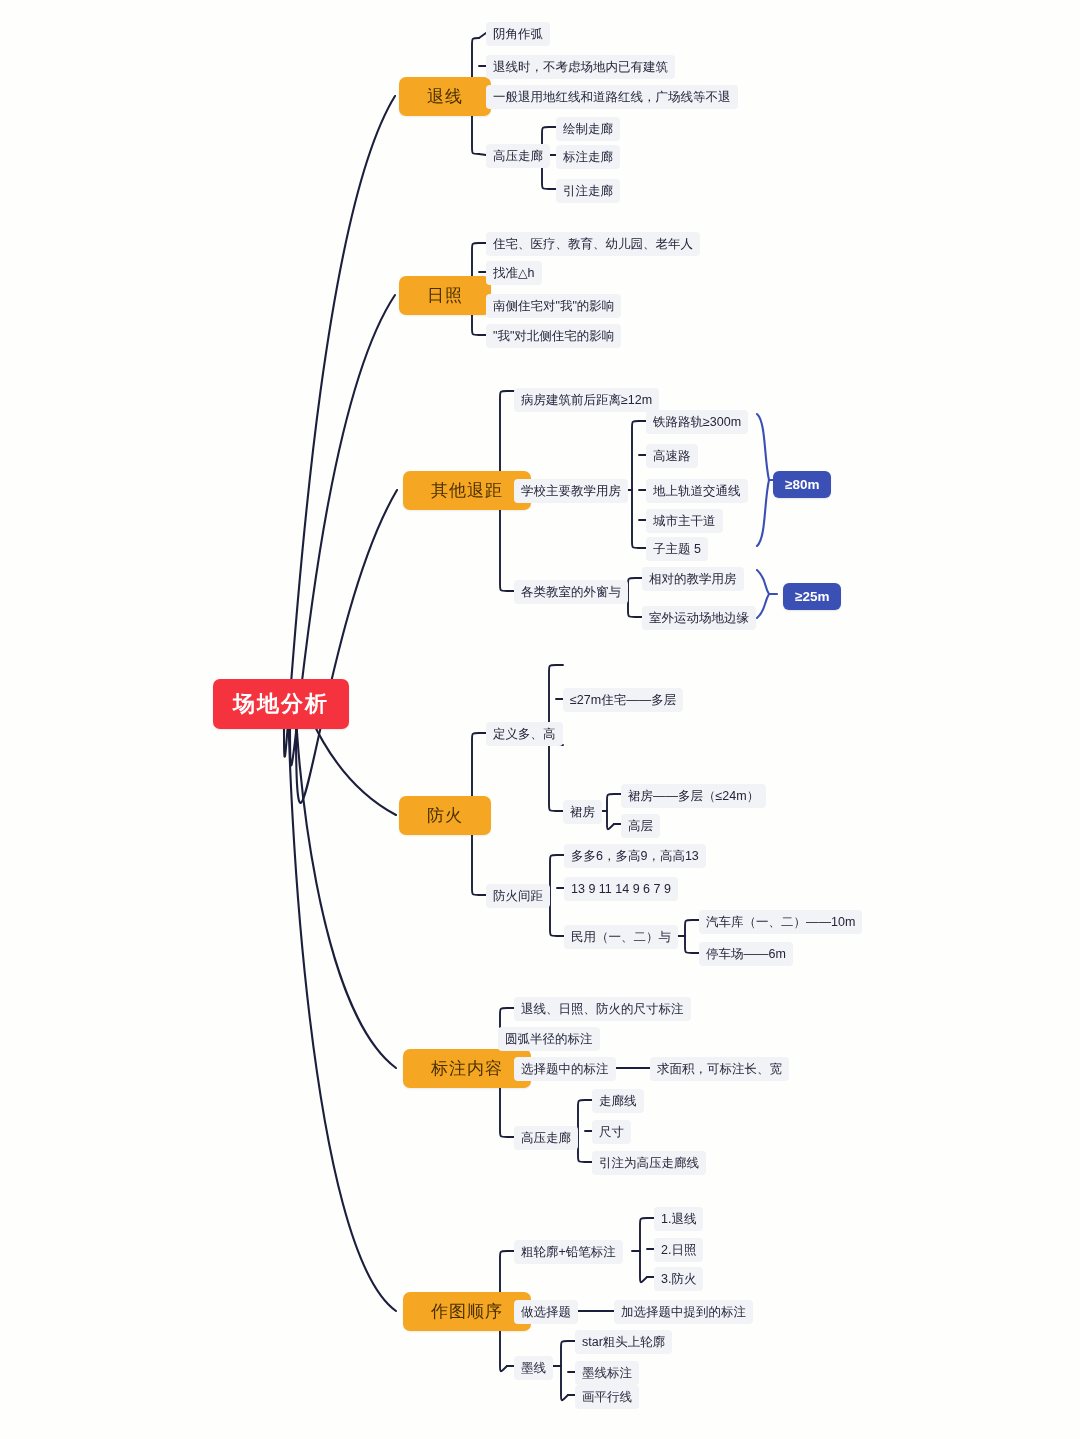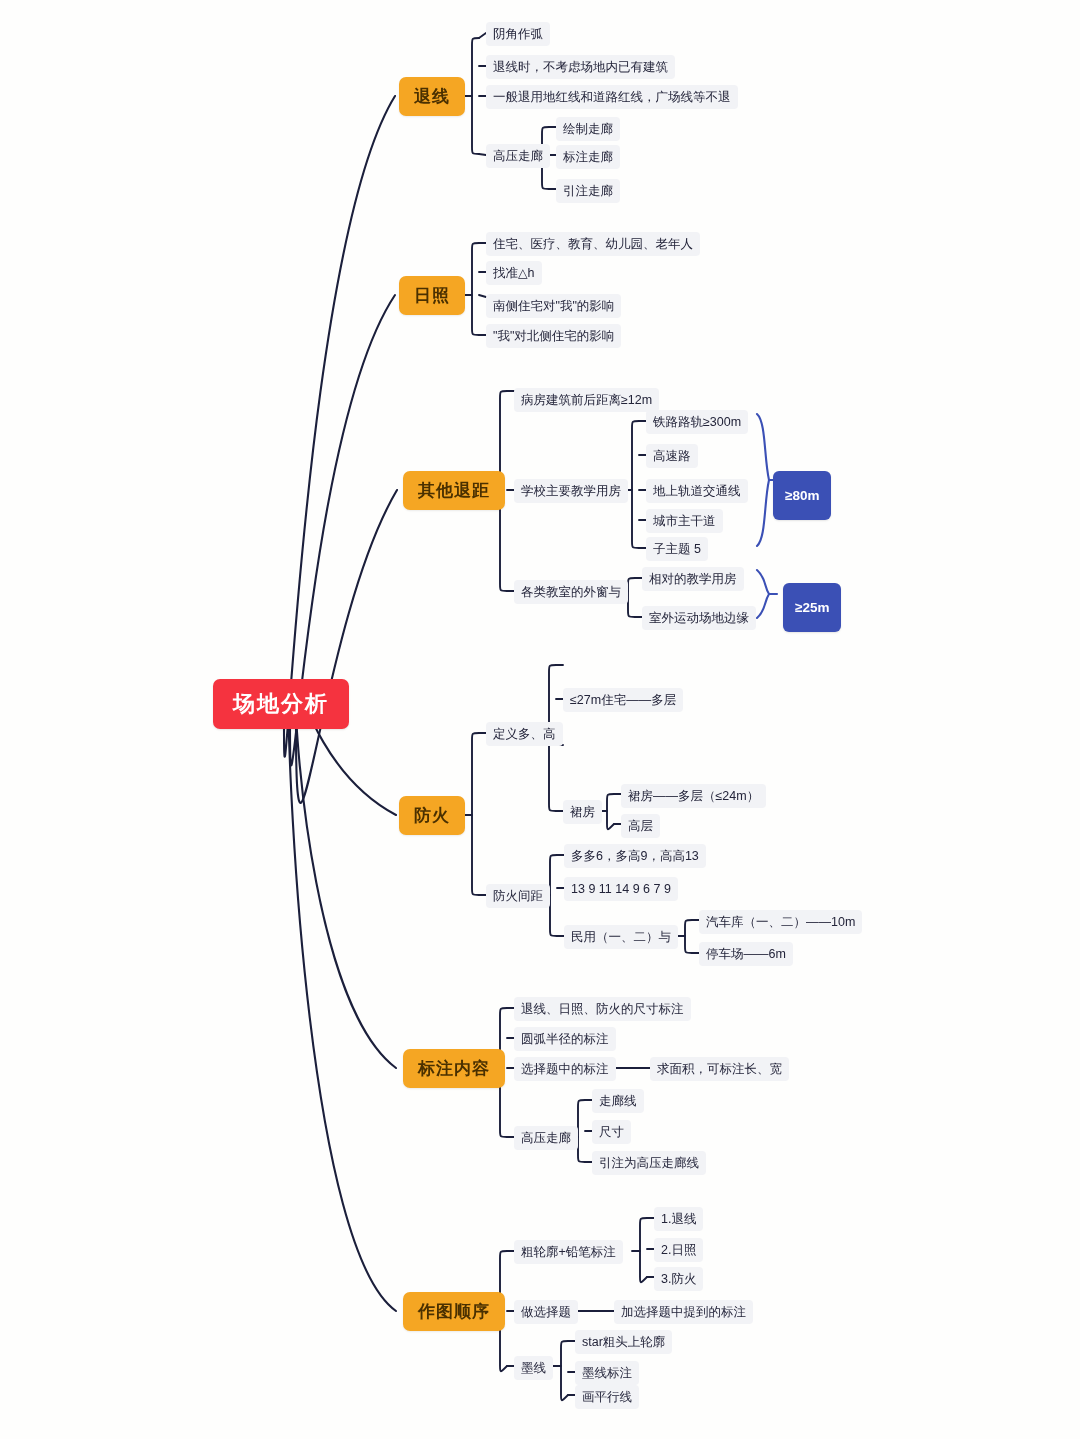--- a/index.html
+++ b/index.html
@@ -17,36 +17,36 @@
   
   .root{
     background:#F5333F;color:#FFFFFF;
     font-size:22px;font-weight:bold;letter-spacing:2px;
     border-radius:7px;padding:10px 20px;
     box-shadow:0 1px 2px rgba(0,0,0,.10);
   }
   
   .branch{
     background:#F5A623;color:#4A3000;
-    font-size:17px;font-weight:bold;letter-spacing:1px;
-    border-radius:7px;padding:8px 15px;
+    font-size:17px;font-weight:normal;letter-spacing:1px;
+    border-radius:7px;padding:8px 28px;
     box-shadow:0 1px 2px rgba(0,0,0,.08);
   }
   
   .leaf{
     background:#F2F3F6;color:#23243A;
     font-size:12.5px;line-height:1.45;
     border-radius:4px;padding:3px 7px;
   }
   .leaf.wrap{white-space:normal;text-align:center;line-height:1.55;}
   
   .badge{
     background:#3B50B5;color:#FFFFFF;
     font-size:13.5px;font-weight:bold;
-    border-radius:6px;padding:17px 12px;
+    border-radius:6px;padding:6px 12px;
     box-shadow:0 1px 2px rgba(0,0,0,.10);
   }
 </style>
 </head>
 <body>
 
 <div id="stage">
 
   <svg class="wires" viewBox="0 0 1080 1439">
     <g fill="none" stroke="#1B1F3B" stroke-width="2.1" stroke-linecap="round">
@@ -211,21 +211,21 @@
   <div class="node leaf" style="left:621px;top:814px;">高层</div>
   <div class="node leaf" style="left:486px;top:884px;">防火间距</div>
   <div class="node leaf" style="left:564px;top:844px;">多多6，多高9，高高13</div>
   <div class="node leaf" style="left:564px;top:877px;">13 9 11 14 9 6 7 9</div>
   <div class="node leaf" style="left:564px;top:925px;">民用（一、二）与</div>
   <div class="node leaf" style="left:699px;top:910px;">汽车库（一、二）——10m</div>
   <div class="node leaf" style="left:699px;top:942px;">停车场——6m</div>
 
   <div class="node branch" style="left:403px;top:1049px;">标注内容</div>
   <div class="node leaf" style="left:514px;top:997px;">退线、日照、防火的尺寸标注</div>
-  <div class="node leaf" style="left:514px;top:1027px;text-align:center;">圆弧半径的标注</div>
+  <div class="node leaf" style="left:498px;top:1027px;text-align:center;">圆弧半径的标注</div>
   <div class="node leaf" style="left:514px;top:1057px;">选择题中的标注</div>
   <div class="node leaf" style="left:650px;top:1057px;">求面积，可标注长、宽</div>
   <div class="node leaf" style="left:514px;top:1126px;">高压走廊</div>
   <div class="node leaf" style="left:592px;top:1089px;">走廊线</div>
   <div class="node leaf" style="left:592px;top:1120px;">尺寸</div>
   <div class="node leaf" style="left:592px;top:1151px;">引注为高压走廊线</div>
 
   <div class="node branch" style="left:403px;top:1292px;">作图顺序</div>
   <div class="node leaf" style="left:514px;top:1240px;">粗轮廓+铅笔标注</div>
   <div class="node leaf" style="left:654px;top:1207px;">1.退线</div>

